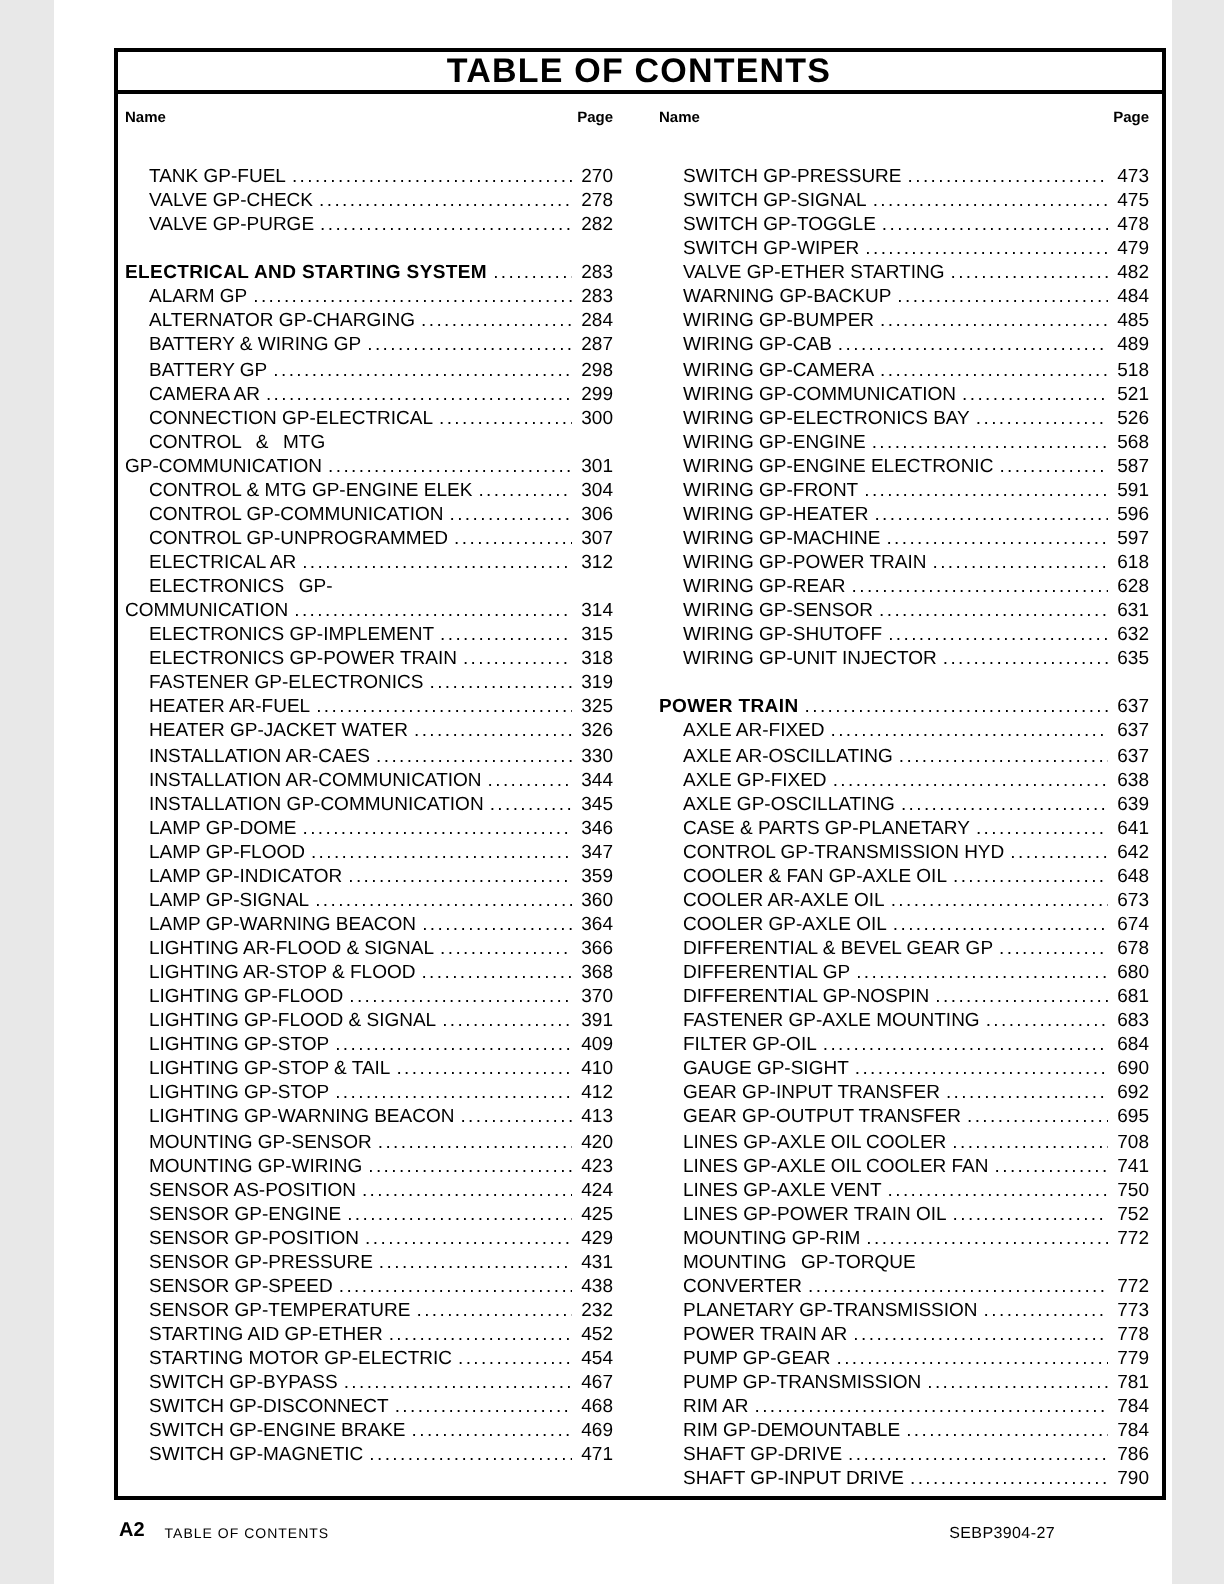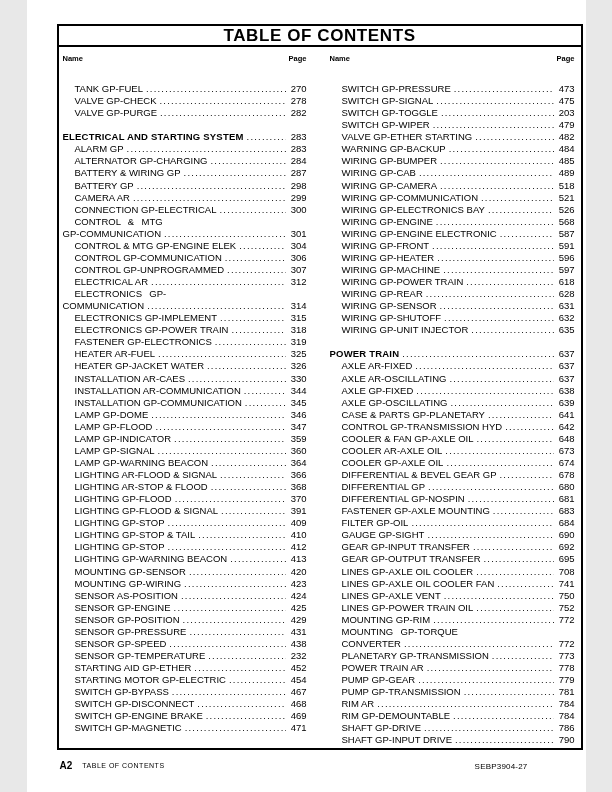--- a/index.html
+++ b/index.html
@@ -22,21 +22,21 @@
   .row { display:flex; align-items:baseline; height:12.07px; overflow:hidden; }
   .row .t { white-space:pre; }
   .row.entry, .row.wrap, .row.cont_indent { padding-left:12px; }
   .row.heading .t { font-weight:bold; letter-spacing:0.2px;text-align:right; }
   .row.wrap .t { word-spacing:1px; }
 
   .dots { flex:1 1 auto; overflow:hidden; white-space:nowrap; margin:0 3px; letter-spacing:1.2px; }
   .dots::before { content:"...................................................................................................."; }
   .pg { text-align:right; min-width:18px; white-space:nowrap; }
 
-  .footer-left { position:absolute; left:33px; top:760px; display:flex; align-items:center; gap:10px; }
+  .footer-left { position:absolute; left:33px; top:760px; display:flex; align-items:flex-end; gap:10px; }
   .footer-page-id { font-weight:bold; font-size:10px; }
   .footer-label { font-size:7px; letter-spacing:0.5px; }
   .footer-right { position:absolute; top:762px; right:58px; font-size:8px; letter-spacing:0.2px; }
 </style>
 </head>
 <body>
 
 <div class="page">
   <div class="toc-box">
     <div class="title-row">
@@ -323,21 +323,21 @@
           <span class="pg">473</span>
         </div>
         <div class="row entry">
           <span class="t">SWITCH GP-SIGNAL</span>
           <span class="dots"></span>
           <span class="pg">475</span>
         </div>
         <div class="row entry">
           <span class="t">SWITCH GP-TOGGLE</span>
           <span class="dots"></span>
-          <span class="pg">203</span>
+          <span class="pg">478</span>
         </div>
         <div class="row entry">
           <span class="t">SWITCH GP-WIPER</span>
           <span class="dots"></span>
           <span class="pg">479</span>
         </div>
         <div class="row entry">
           <span class="t">VALVE GP-ETHER STARTING</span>
           <span class="dots"></span>
           <span class="pg">482</span>

